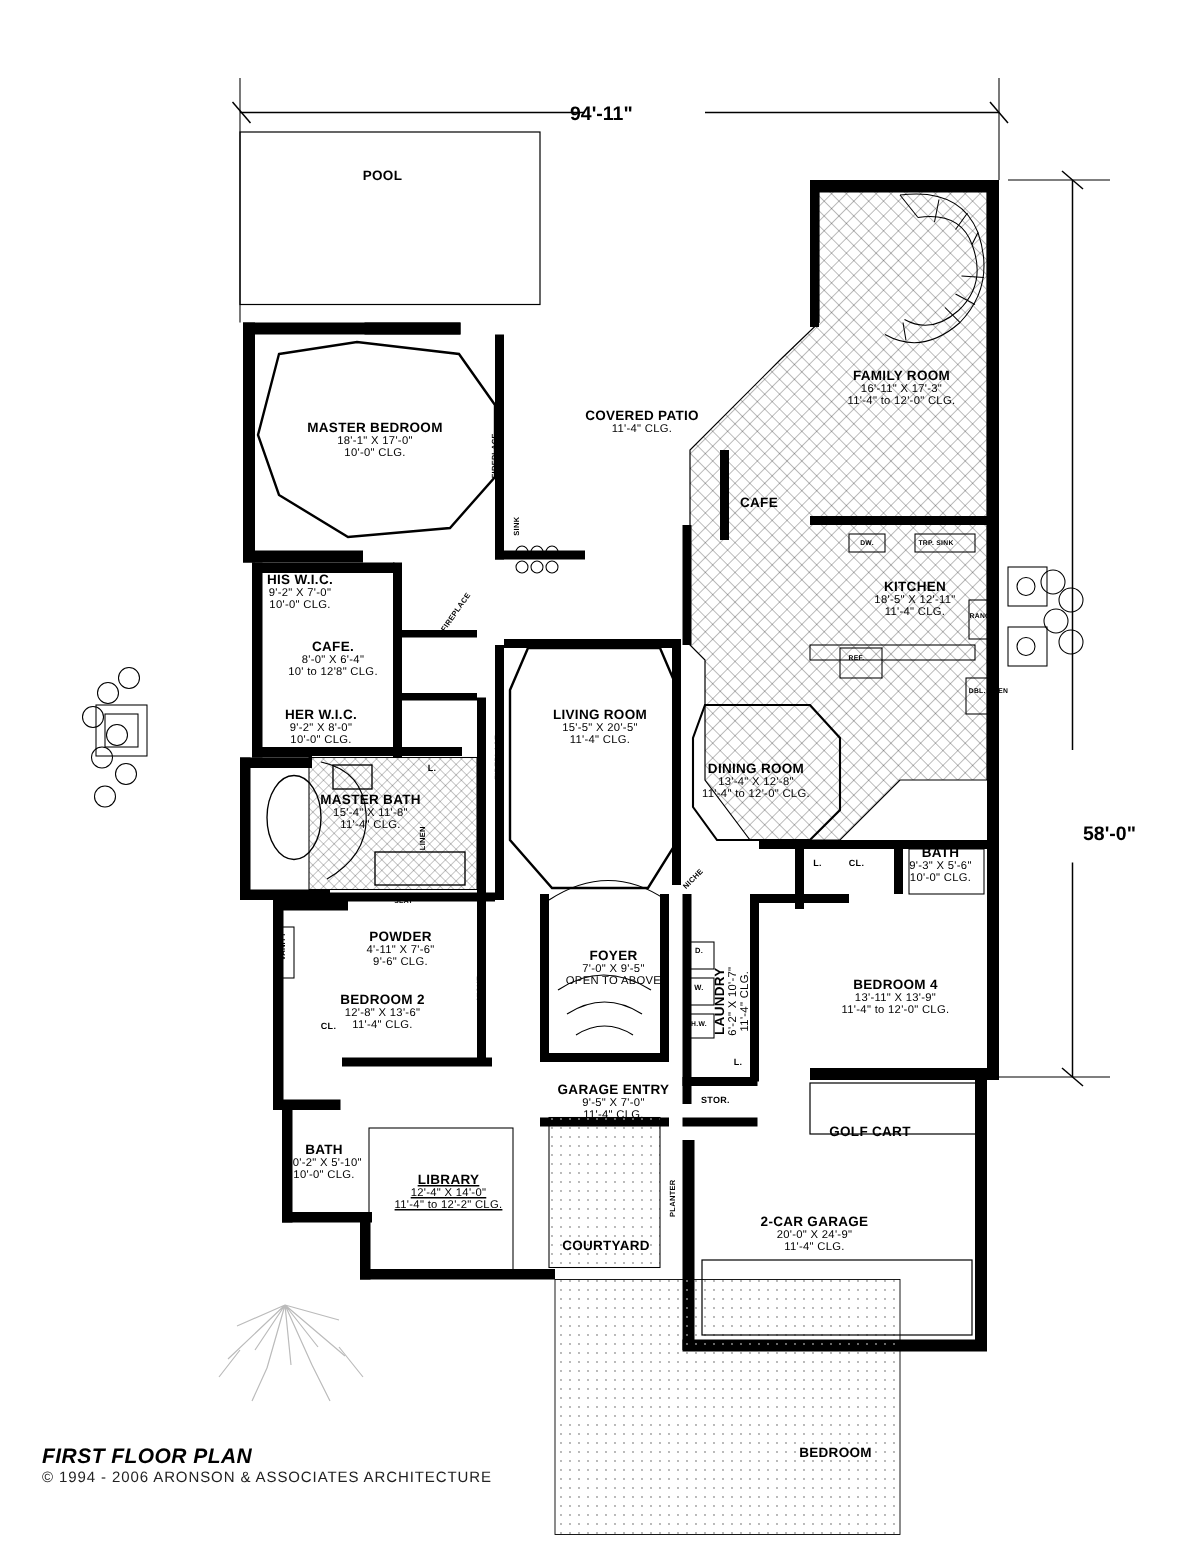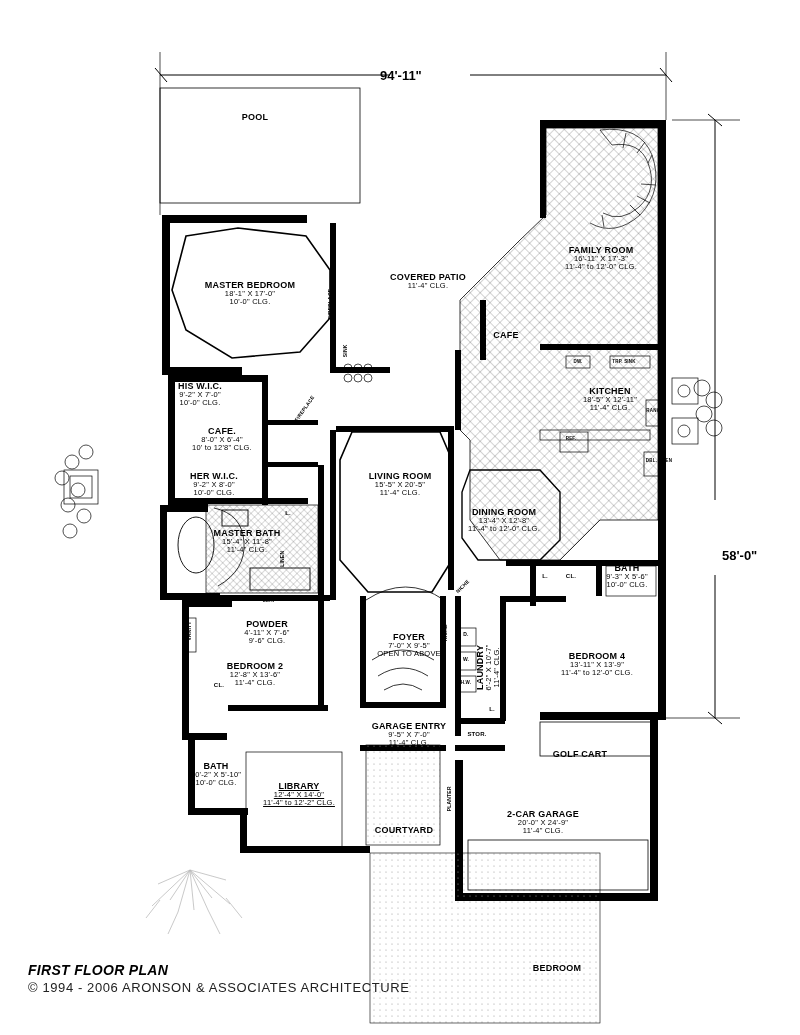--- a/index.html
+++ b/index.html
@@ -3,21 +3,21 @@
 <meta charset="utf-8">
 <style>
   html,body{margin:0;padding:0;background:#ffffff;}
   body{width:800px;height:1035px;position:relative;font-family:"Liberation Sans", sans-serif;color:#000;}
   #plan{position:absolute;left:0;top:0;width:800px;height:1035px;}
   .lbl{position:absolute;text-align:center;line-height:1.12;letter-spacing:.2px;white-space:pre-line;}
   .rm{font-weight:bold;font-size:9px;}
   .rm .dim{font-weight:normal;font-size:7.5px;display:block;}
   .dimtxt{font-size:13px;font-weight:bold;}
   .title{position:absolute;font-size:14px;font-weight:bold;letter-spacing:.3px;}
-  .copy{position:absolute;font-size:13px;letter-spacing:.6px;color:#222;}
+  .copy{position:absolute;font-size:10px;letter-spacing:.6px;color:#222;}
   svg{display:block;}
   .w{fill:#000;}
 </style>
 </head>
 <body>
 
 <svg id="plan" viewBox="0 0 800 1035">
   <rect x="0" y="0" width="800" height="1035" fill="#fff"></rect>
 
   <g stroke="#000" fill="none" stroke-width="1">

